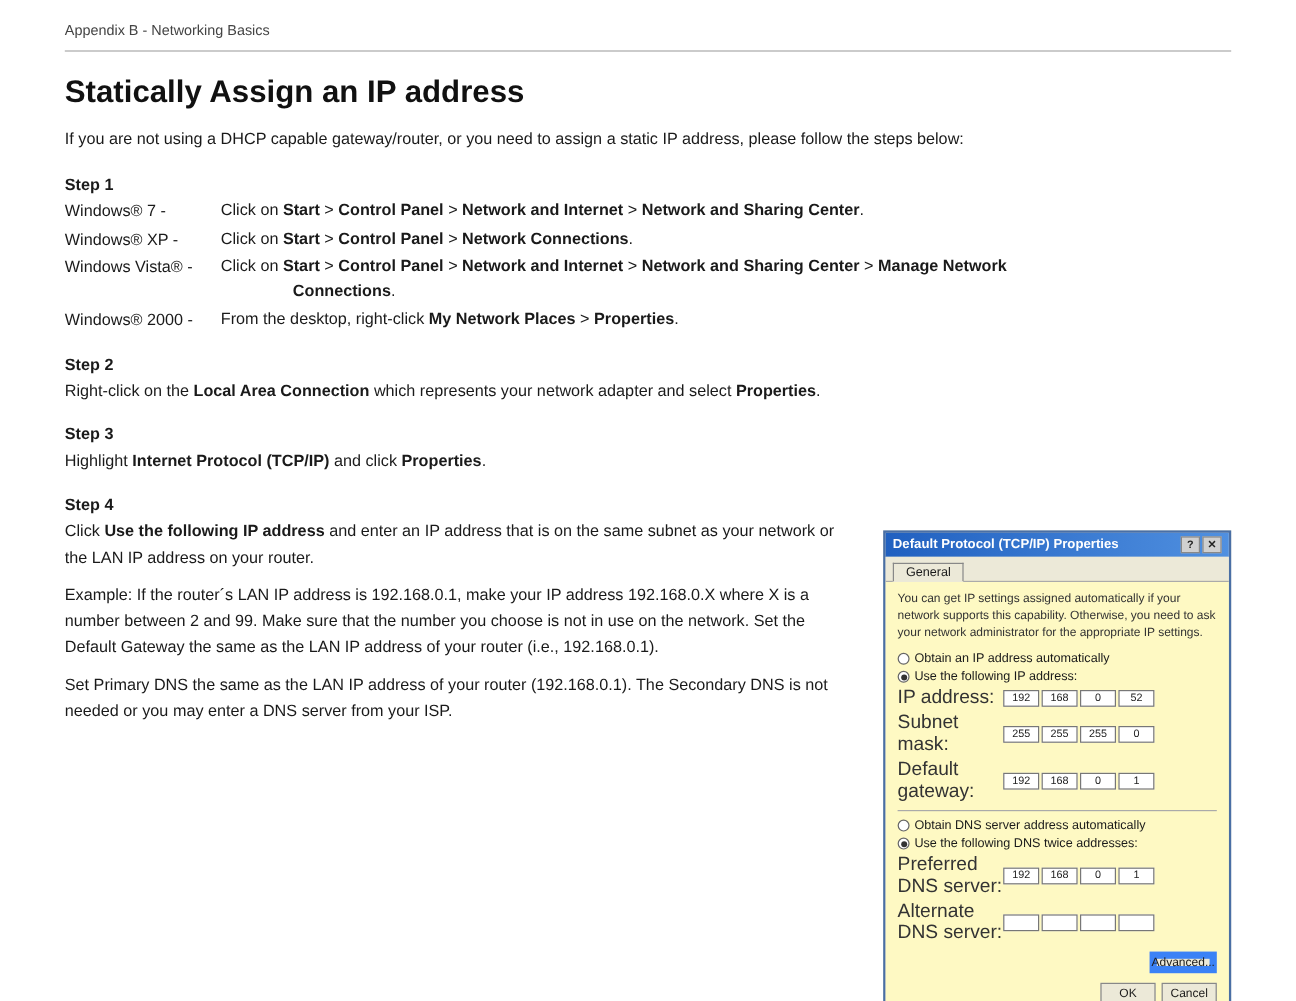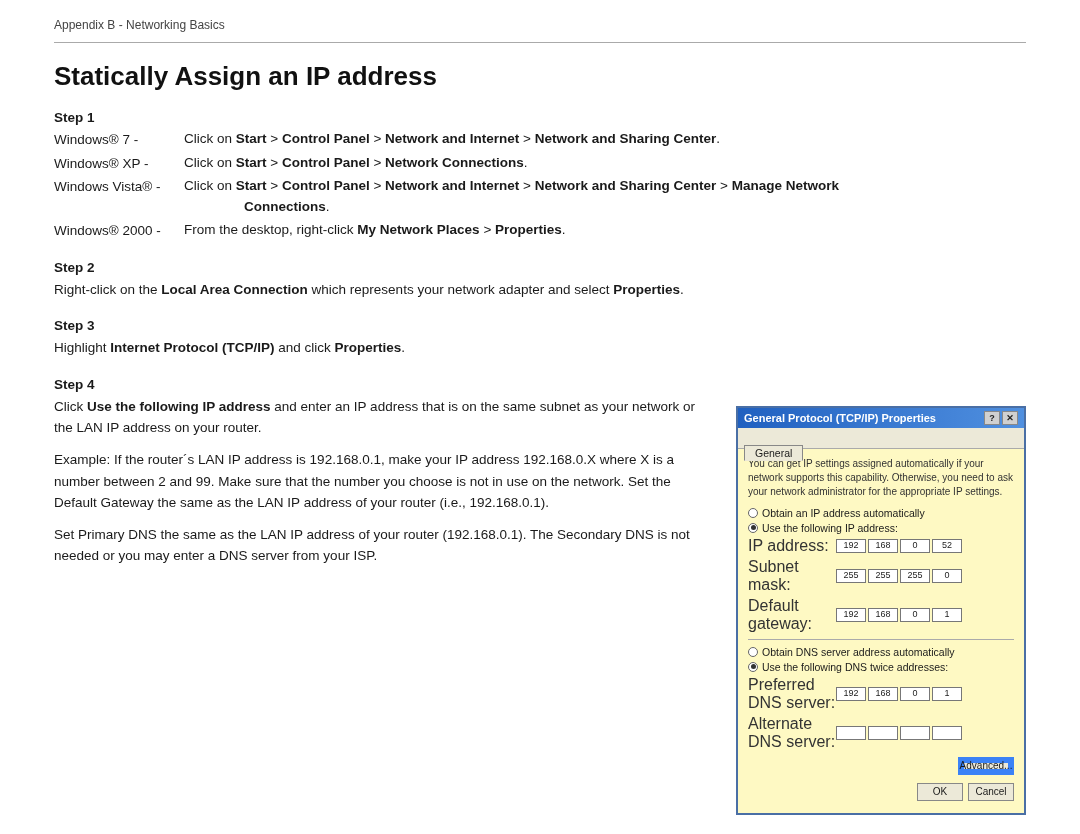--- a/index.html
+++ b/index.html
@@ -105,21 +105,21 @@
       padding: 4px 6px 0 6px;
     }
     .dialog-tab {
       display: inline-block;
       background: #ece9d8;
       border: 1px solid #888;
       border-bottom: 1px solid #ece9d8;
       padding: 1px 10px;
       font-size: 10.5px;
       position: relative;
-      top: 13px;
+      top: 1px;
     }
     .dialog-body {
       padding: 8px 10px;
       background: #fef9c3;
       border-top: 1px solid #aaa;
     }
     .dialog-desc {
       font-size: 10px;
       color: #333;
       margin-bottom: 8px;
@@ -215,20 +215,21 @@
   </style>
 </head>
 <body>
 
 <div class="page-container">
 
   <div class="top-header">Appendix B - Networking Basics</div>
 
   <div class="page-title">Statically Assign an IP address</div>
 
+  <div class="intro-text">If you are not using a DHCP capable gateway/router, or you need to assign a static IP address, please follow the steps below:</div>
 
   <div class="step-block">
     <div class="step-label">Step 1</div>
     <div class="step-content">
       <div class="step-row">
         <span class="step-os-label">Windows® 7 -</span>
         <span class="step-os-text">Click on <b>Start</b> &gt; <b>Control Panel</b> &gt; <b>Network and Internet</b> &gt; <b>Network and Sharing Center</b>.</span>
       </div>
       <div class="step-row">
         <span class="step-os-label">Windows® XP -</span>
@@ -269,21 +270,21 @@
         <div class="step-content" style="margin-bottom:10px;">
           Example: If the router´s LAN IP address is 192.168.0.1, make your IP address 192.168.0.X where X is a number between 2 and 99. Make sure that the number you choose is not in use on the network. Set the Default Gateway the same as the LAN IP address of your router (i.e., 192.168.0.1).
         </div>
         <div class="step-content">
           Set Primary DNS the same as the LAN IP address of your router (192.168.0.1). The Secondary DNS is not needed or you may enter a DNS server from your ISP.
         </div>
       </div>
 
       <div class="dialog-box">
         <div class="dialog-titlebar">
-          <span>General Protocol (TCP/IP) Properties</span>
+          <span>Default Protocol (TCP/IP) Properties</span>
           <div class="dialog-titlebar-buttons">
             <div class="dialog-titlebar-btn">?</div>
             <div class="dialog-titlebar-btn">✕</div>
           </div>
         </div>
         <div class="dialog-tab-bar">
           <div class="dialog-tab">General</div>
         </div>
         <div class="dialog-body">
           <div class="dialog-desc">You can get IP settings assigned automatically if your network supports this capability. Otherwise, you need to ask your network administrator for the appropriate IP settings.</div>

